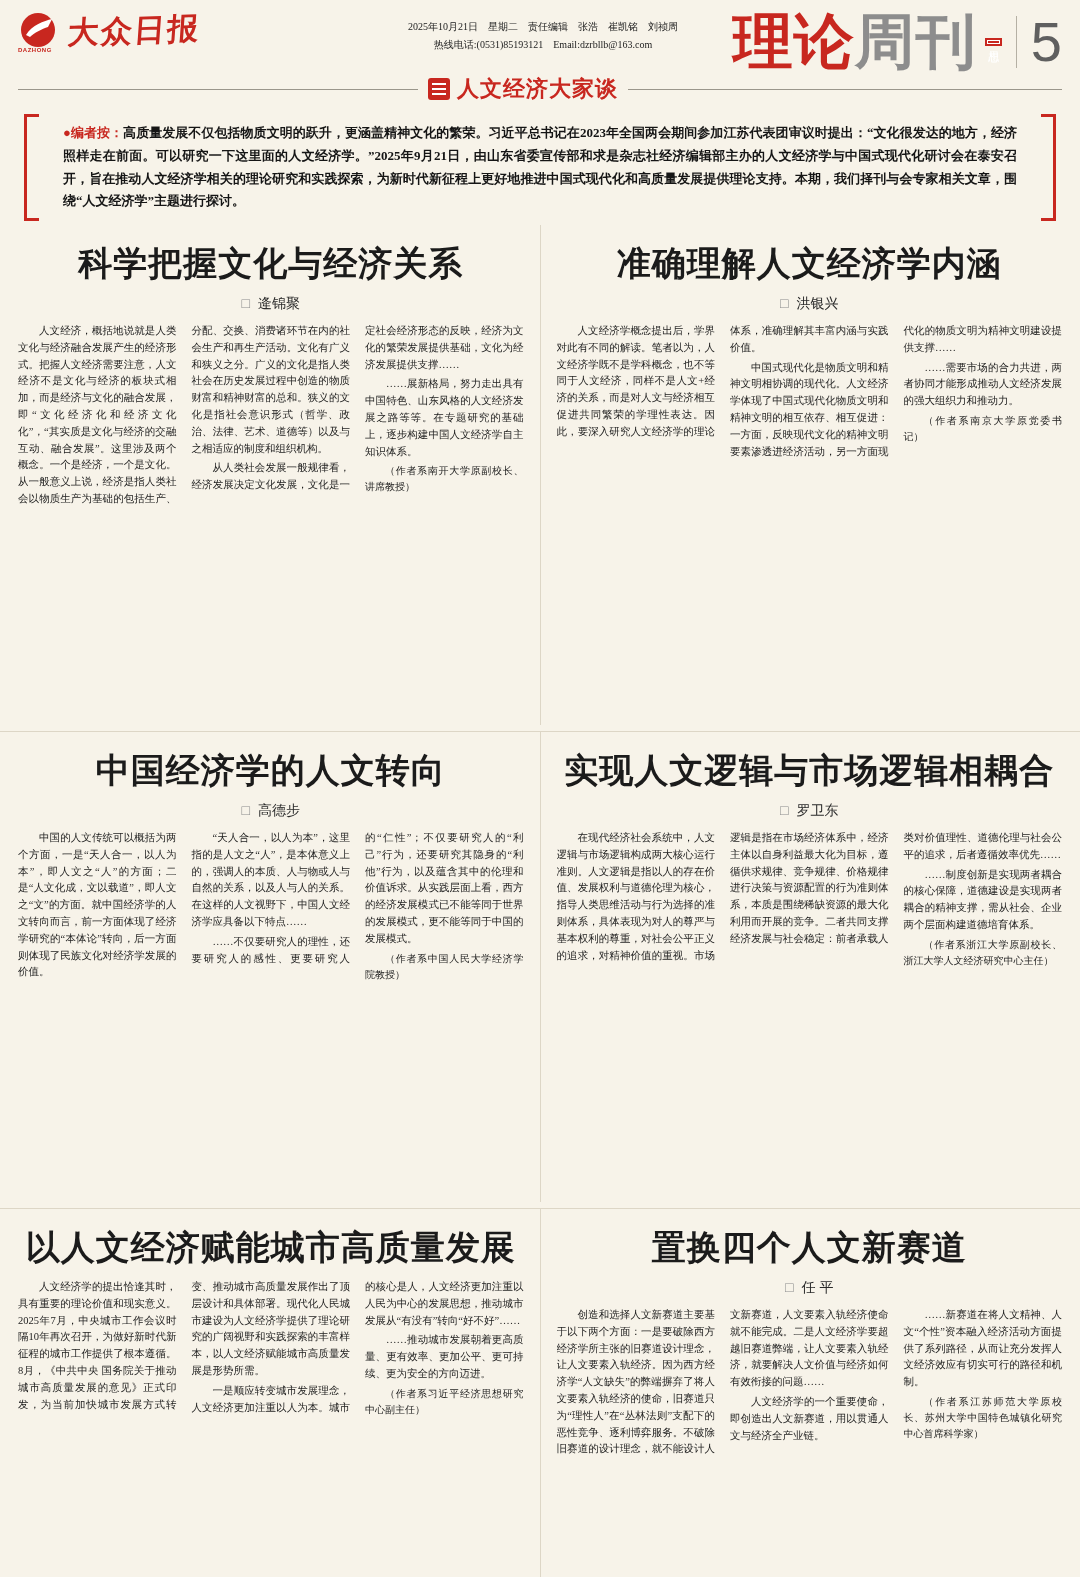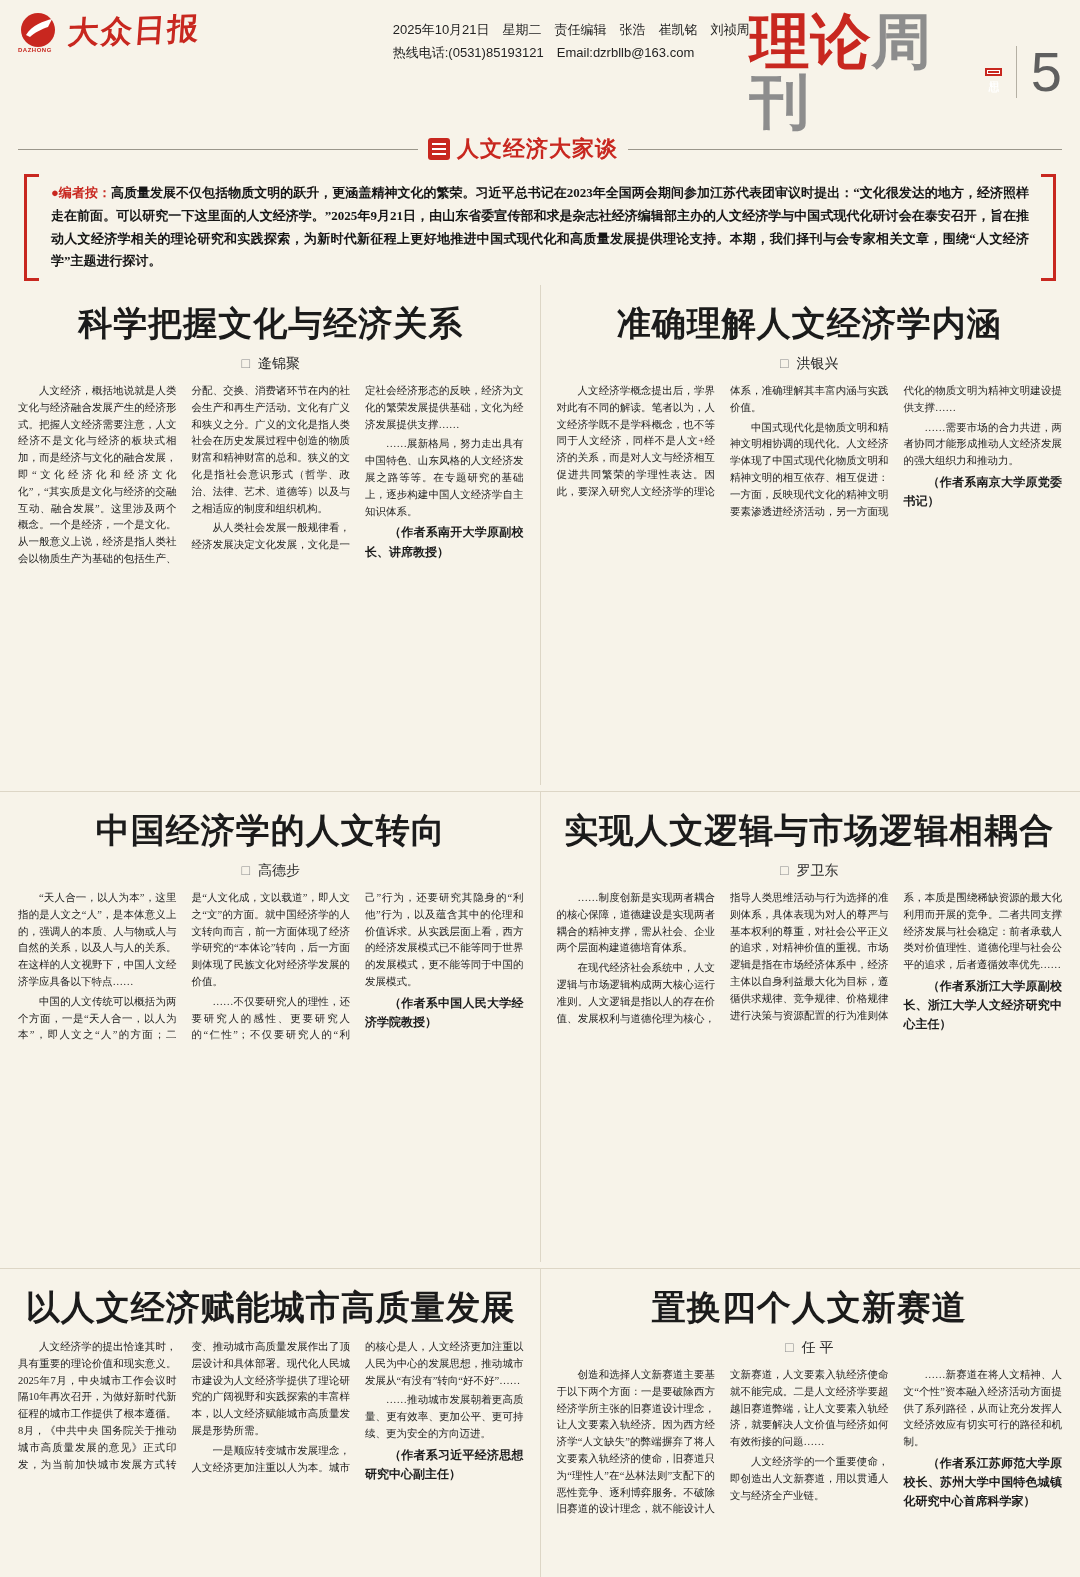--- a/index.html
+++ b/index.html
@@ -8,56 +8,56 @@
     background:#f7f3e9;color:#1d1d1d;overflow:hidden;position:relative;
     font-family:"Liberation Serif","DejaVu Serif",serif;
   }
   
   .header{padding:10px 18px 0 18px;}
   .header-top{display:flex;align-items:flex-start;}
   .logo{display:flex;align-items:center;gap:6px;width:300px;}
   .logo-emblem{width:44px;height:40px;position:relative;flex:0 0 auto;}
   .logo-sub{position:absolute;left:0;bottom:-2px;font-size:6px;color:#c8271f;font-weight:bold;font-family:"Liberation Sans",sans-serif;letter-spacing:.5px;}
   .logo-script{font-size:31px;font-weight:bold;color:#c8271f;transform:skewX(-6deg) rotate(-2deg);letter-spacing:2px;font-family:"DejaVu Serif",serif;}
-  .dateblock{margin-left:90px;margin-top:8px;font-size:13px;line-height:1.8;color:#222;white-space:nowrap;font-family:Liberation Sans, sans-serif;}
+  .dateblock{margin-left:90px;margin-top:8px;font-size:10px;line-height:1.8;color:#222;white-space:nowrap;font-family:Liberation Serif, serif;text-align:center;}
   .weekly{margin-left:auto;display:flex;align-items:center;gap:8px;margin-top:2px;}
   .weekly-title{font-size:60px;font-weight:900;letter-spacing:1px;font-family:"Liberation Sans",sans-serif;line-height:1;}
   .weekly-red{color:#c8271f;}
   .weekly-gray{color:#8d8d8d;}
   .badge{background:#c8271f;color:#fff;writing-mode:vertical-rl;text-orientation:upright;
     font-size:11px;line-height:1;padding:3px 2px;border:1px solid #c8271f;outline:1px solid #fff;outline-offset:-3px;font-family:"Liberation Sans",sans-serif;}
   .pageno-sep{width:1px;height:52px;background:#b5b0a4;margin:0 6px;}
   .pageno{font-size:56px;color:#5f5f5f;font-family:"Liberation Sans",sans-serif;line-height:1;font-weight:400;}
   .header-rule-row{display:flex;align-items:center;margin-top:2px;}
   .rule{flex:1;border-top:1px solid #9a968b;}
   .rule.left-seg{max-width:400px;}
   .section-title-wrap{display:flex;align-items:center;gap:7px;padding:0 10px;}
   .section-icon{width:22px;height:22px;background:#c8271f;border-radius:3px;position:relative;flex:0 0 auto;}
   .section-icon::before{content:"";position:absolute;left:4px;right:4px;top:5px;height:12px;
     background:linear-gradient(#fff 0 2px,transparent 2px 5px,#fff 5px 7px,transparent 7px 10px,#fff 10px 12px);}
   .section-title{font-size:22px;font-weight:900;color:#c8271f;font-family:"Liberation Sans",sans-serif;letter-spacing:1px;white-space:nowrap;}
   
-  .editor-note{margin:10px 24px 4px 24px;display:flex;align-items:stretch;}
+  .editor-note{margin:10px 24px 4px 24px;display:flex;align-items:stretch;gap:12px;}
   .bracket{width:12px;flex:0 0 auto;}
   .bracket.l{border-left:3px solid #c8271f;border-top:3px solid #c8271f;border-bottom:3px solid #c8271f;}
   .bracket.r{border-right:3px solid #c8271f;border-top:3px solid #c8271f;border-bottom:3px solid #c8271f;}
   .note-text{padding:8px 12px;font-size:13px;line-height:1.75;text-align:justify;color:#151515;font-weight:600;}
   .note-label{color:#c8271f;font-weight:900;}
   
   .row{display:flex;padding:0 18px;}
   .row + .row{border-top:1px solid #ddd6c6;margin-top:6px;}
   .article{flex:1;min-width:0;}
   .article + .article{border-left:1px solid #ddd6c6;padding-left:16px;margin-left:16px;}
   .headline{text-align:center;font-size:34px;font-weight:900;color:#1b1b1b;
     font-family:"Liberation Sans",sans-serif;margin:16px 0 8px 0;letter-spacing:1px;white-space:nowrap;}
   .byline{text-align:center;font-size:14px;color:#2a2a2a;margin-bottom:10px;font-family:"Liberation Sans",sans-serif;}
   .byline .mark{color:#8d8d8d;margin-right:8px;}
   .body{column-count:3;column-gap:15px;font-size:10.5px;line-height:1.6;text-align:justify;overflow:hidden;}
   .body p{margin:0 0 3px 0;text-indent:2em;}
-  .body p.attr{font-weight:bold;font-family:"Liberation Sans",sans-serif;font-size:12px;}
+  .body p.attr{font-weight:normal;font-family:"Liberation Sans",sans-serif;font-size:10px;}
   .b1{height:402px;} .b2{height:372px;} .b3{height:362px;}
 </style>
 </head>
 <body>
 
 <div class="page">
 
   <div class="header">
     <div class="header-top">
       <div class="logo">
@@ -120,32 +120,32 @@
         <p class="attr">（作者系南京大学原党委书记）</p>
       </div>
     </div>
   </div>
 
   <div class="row">
     <div class="article">
       <div class="headline">中国经济学的人文转向</div>
       <div class="byline"><span class="mark">□</span><span>高德步</span></div>
       <div class="body b2">
+        <p>中国的人文传统可以概括为两个方面，一是“天人合一，以人为本”，即人文之“人”的方面；二是“人文化成，文以载道”，即人文之“文”的方面。就中国经济学的人文转向而言，前一方面体现了经济学研究的“本体论”转向，后一方面则体现了民族文化对经济学发展的价值。</p>
         <p>“天人合一，以人为本”，这里指的是人文之“人”，是本体意义上的，强调人的本质、人与物或人与自然的关系，以及人与人的关系。在这样的人文视野下，中国人文经济学应具备以下特点……</p>
-        <p>中国的人文传统可以概括为两个方面，一是“天人合一，以人为本”，即人文之“人”的方面；二是“人文化成，文以载道”，即人文之“文”的方面。就中国经济学的人文转向而言，前一方面体现了经济学研究的“本体论”转向，后一方面则体现了民族文化对经济学发展的价值。</p>
         <p>……不仅要研究人的理性，还要研究人的感性、更要研究人的“仁性”；不仅要研究人的“利己”行为，还要研究其隐身的“利他”行为，以及蕴含其中的伦理和价值诉求。从实践层面上看，西方的经济发展模式已不能等同于世界的发展模式，更不能等同于中国的发展模式。</p>
         <p class="attr">（作者系中国人民大学经济学院教授）</p>
       </div>
     </div>
     <div class="article">
       <div class="headline">实现人文逻辑与市场逻辑相耦合</div>
       <div class="byline"><span class="mark">□</span><span>罗卫东</span></div>
       <div class="body b2">
+        <p>在现代经济社会系统中，人文逻辑与市场逻辑构成两大核心运行准则。人文逻辑是指以人的存在价值、发展权利与道德伦理为核心，指导人类思维活动与行为选择的准则体系，具体表现为对人的尊严与基本权利的尊重，对社会公平正义的追求，对精神价值的重视。市场逻辑是指在市场经济体系中，经济主体以自身利益最大化为目标，遵循供求规律、竞争规律、价格规律进行决策与资源配置的行为准则体系，本质是围绕稀缺资源的最大化利用而开展的竞争。二者共同支撑经济发展与社会稳定：前者承载人类对价值理性、道德伦理与社会公平的追求，后者遵循效率优先……</p>
         <p>……制度创新是实现两者耦合的核心保障，道德建设是实现两者耦合的精神支撑，需从社会、企业两个层面构建道德培育体系。</p>
-        <p>在现代经济社会系统中，人文逻辑与市场逻辑构成两大核心运行准则。人文逻辑是指以人的存在价值、发展权利与道德伦理为核心，指导人类思维活动与行为选择的准则体系，具体表现为对人的尊严与基本权利的尊重，对社会公平正义的追求，对精神价值的重视。市场逻辑是指在市场经济体系中，经济主体以自身利益最大化为目标，遵循供求规律、竞争规律、价格规律进行决策与资源配置的行为准则体系，本质是围绕稀缺资源的最大化利用而开展的竞争。二者共同支撑经济发展与社会稳定：前者承载人类对价值理性、道德伦理与社会公平的追求，后者遵循效率优先……</p>
         <p class="attr">（作者系浙江大学原副校长、浙江大学人文经济研究中心主任）</p>
       </div>
     </div>
   </div>
 
   <div class="row">
     <div class="article">
       <div class="headline">以人文经济赋能城市高质量发展</div>
       <div class="body b3">
         <p>人文经济学的提出恰逢其时，具有重要的理论价值和现实意义。2025年7月，中央城市工作会议时隔10年再次召开，为做好新时代新征程的城市工作提供了根本遵循。8月，《中共中央 国务院关于推动城市高质量发展的意见》正式印发，为当前加快城市发展方式转变、推动城市高质量发展作出了顶层设计和具体部署。现代化人民城市建设为人文经济学提供了理论研究的广阔视野和实践探索的丰富样本，以人文经济赋能城市高质量发展是形势所需。</p>

